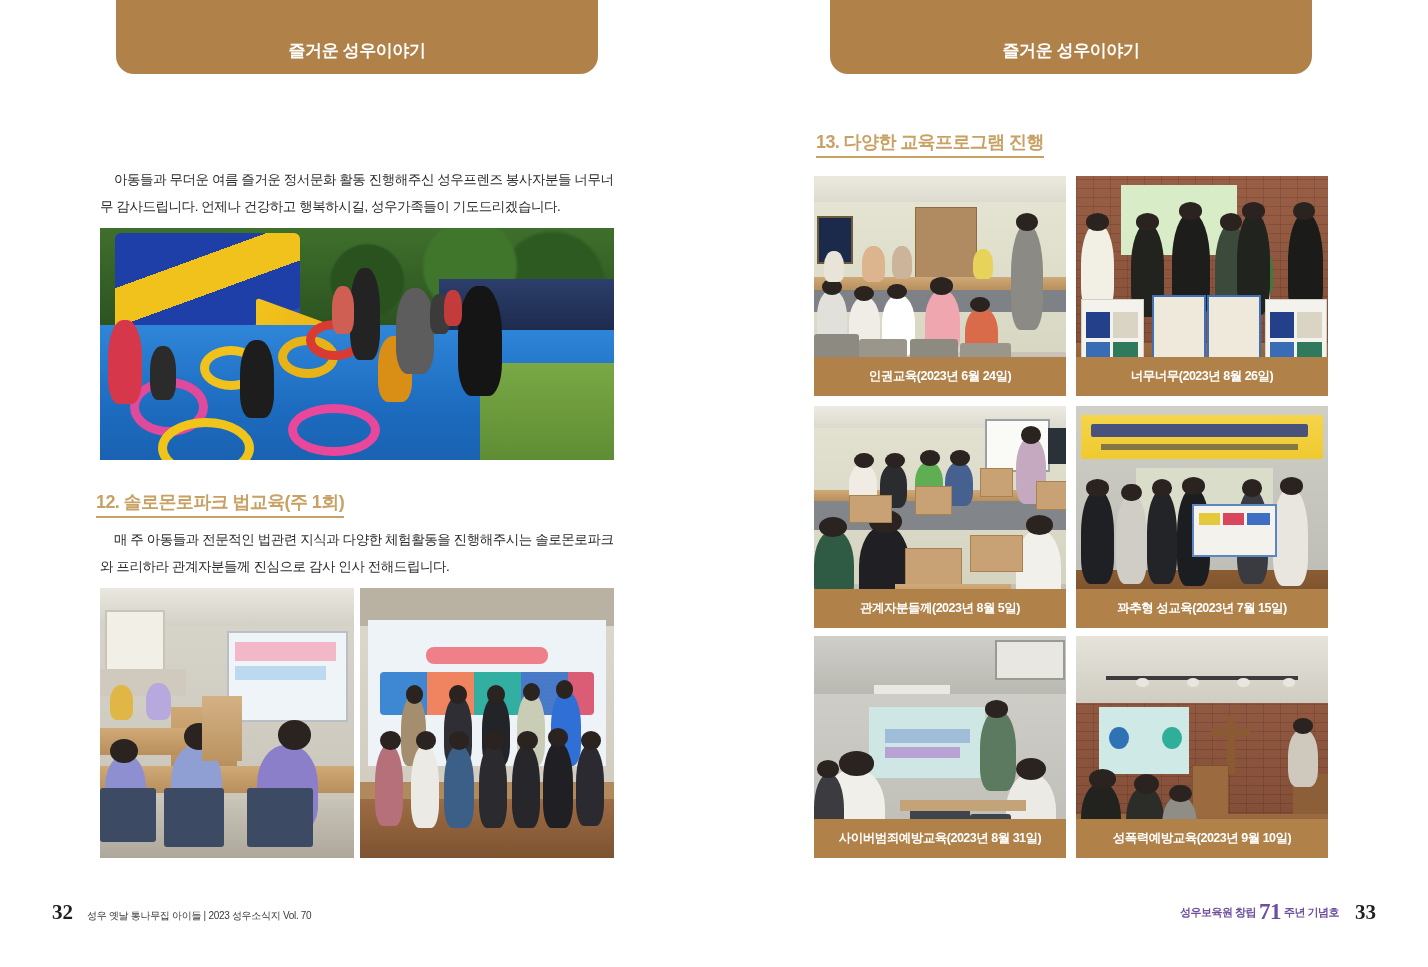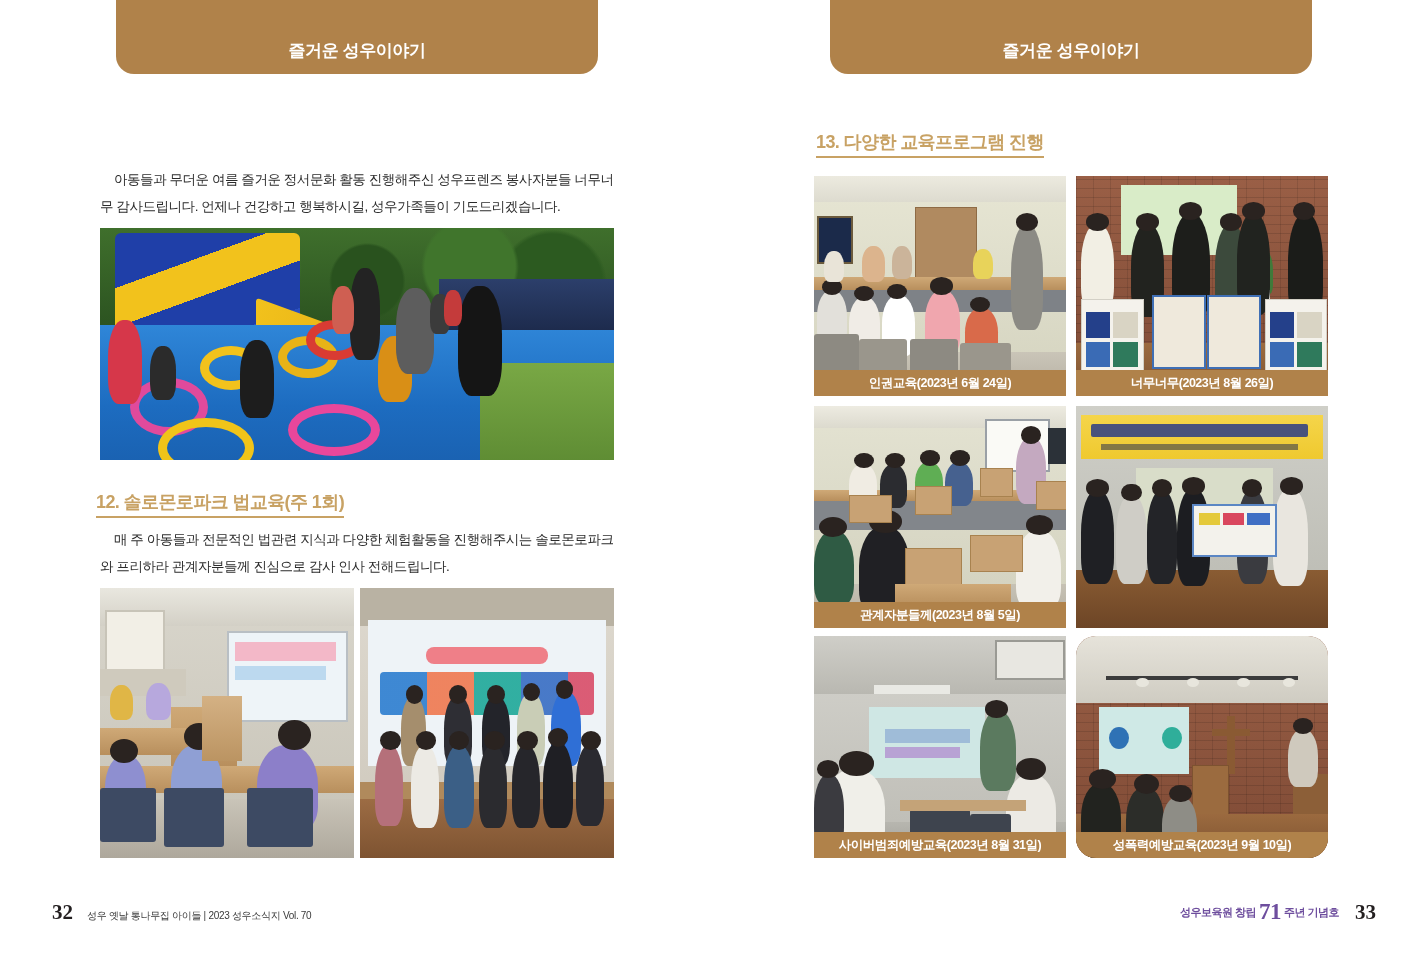--- a/index.html
+++ b/index.html
@@ -65,21 +65,21 @@
   .photo {
     position: absolute;
     overflow: hidden;
     background: #d8d8d8;
   }
   .photo-inner { position: absolute; inset: 0; }
 
   .caption-bar {
     position: absolute;
     left: 0; right: 0; bottom: 0;
-    height: 26px;
+    height: 39px;
     background: #b0824a;
     color: #ffffff;
     font-size: 12.5px;
     font-weight: bold;
     display: flex;
     align-items: center;
     justify-content: center;
     letter-spacing: -0.5px;
     margin-top: 8px;
   }
@@ -430,20 +430,21 @@
         <div class="cl-head" style="left:66%; top:33%; width:8%;  height:8%;"></div>
         <div class="cl-person" style="left:78%; top:37%; width:14%; height:44%; background:#e9e6df;"></div>
         <div class="cl-head" style="left:81%; top:32%; width:9%;  height:8%;"></div>
 
         <div style="position:absolute; left:46%; top:44%; width:32%; height:22%; background:#f3f2ec; border:2px solid #5a86c4;">
           <div style="position:absolute; left:6%; top:14%; width:26%; height:26%; background:#e4c93a;"></div>
           <div style="position:absolute; left:36%;top:14%; width:26%; height:26%; background:#d9475e;"></div>
           <div style="position:absolute; left:66%;top:14%; width:28%; height:26%; background:#3f6fc4;"></div>
         </div>
       </div>
+      <div class="caption-bar">꽈추형 성교육(2023년 7월 15일)</div>
     </div>
 
     <div class="photo" style="left:100px; top:636px; width:252px; height:222px;">
       <div class="photo-inner">
         <div class="cl-wall" style="background:linear-gradient(#d4d3cd,#bcbbb4);"></div>
         <div class="cl-ceil" style="height:26%; background:linear-gradient(#cfcec8,#b9b8b1);"></div>
         <div style="position:absolute; left:72%; top:2%; width:26%; height:16%; background:#e8e7e1; border:2px solid #9a9a94;"></div>
         <div style="position:absolute; left:24%; top:22%; width:30%; height:4%; background:#e9e9e4;"></div>
         <div class="cl-screen teal" style="left:22%; top:32%; width:46%; height:32%; border:none; background:#cfe7e4;"></div>
         <div style="position:absolute; left:28%; top:42%; width:34%; height:6%; background:#9fbcd8;"></div>
@@ -457,21 +458,21 @@
         <div class="cl-head" style="left:1%;  top:56%; width:9%;  height:8%;"></div>
         <div class="cl-person" style="left:76%; top:62%; width:20%; height:36%; background:#eceae4;"></div>
         <div class="cl-head" style="left:80%; top:55%; width:12%; height:10%;"></div>
         <div style="position:absolute; left:38%; top:78%; width:24%; height:16%; background:#3e444e; border-radius:3px;"></div>
         <div style="position:absolute; left:62%; top:80%; width:16%; height:14%; background:#3e444e; border-radius:3px;"></div>
         <div class="cl-desk" style="left:34%; top:74%; width:50%; height:5%; background:#c4a378;"></div>
       </div>
       <div class="caption-bar">사이버범죄예방교육(2023년 8월 31일)</div>
     </div>
 
-    <div class="photo" style="left:362px; top:636px; width:252px; height:222px;border-radius:20px;">
+    <div class="photo" style="left:362px; top:636px; width:252px; height:222px;">
       <div class="photo-inner">
         <div class="bk-wall"></div>
         <div class="ch-ceil"></div>
         <div style="position:absolute; left:12%; top:18%; width:76%; height:2%; background:#3c3c3c;"></div>
         <div style="position:absolute; left:24%; top:19%; width:5%; height:4%; background:#e8e6dd; border-radius:50%;"></div>
         <div style="position:absolute; left:44%; top:19%; width:5%; height:4%; background:#e8e6dd; border-radius:50%;"></div>
         <div style="position:absolute; left:64%; top:19%; width:5%; height:4%; background:#e8e6dd; border-radius:50%;"></div>
         <div style="position:absolute; left:82%; top:19%; width:5%; height:4%; background:#e8e6dd; border-radius:50%;"></div>
         <div class="cl-screen teal" style="left:9%; top:32%; width:36%; height:30%; border:none; background:#cfe9e6;"></div>
         <div style="position:absolute; left:13%; top:41%; width:8%;  height:10%; background:#2f72b5; border-radius:50%;"></div>

